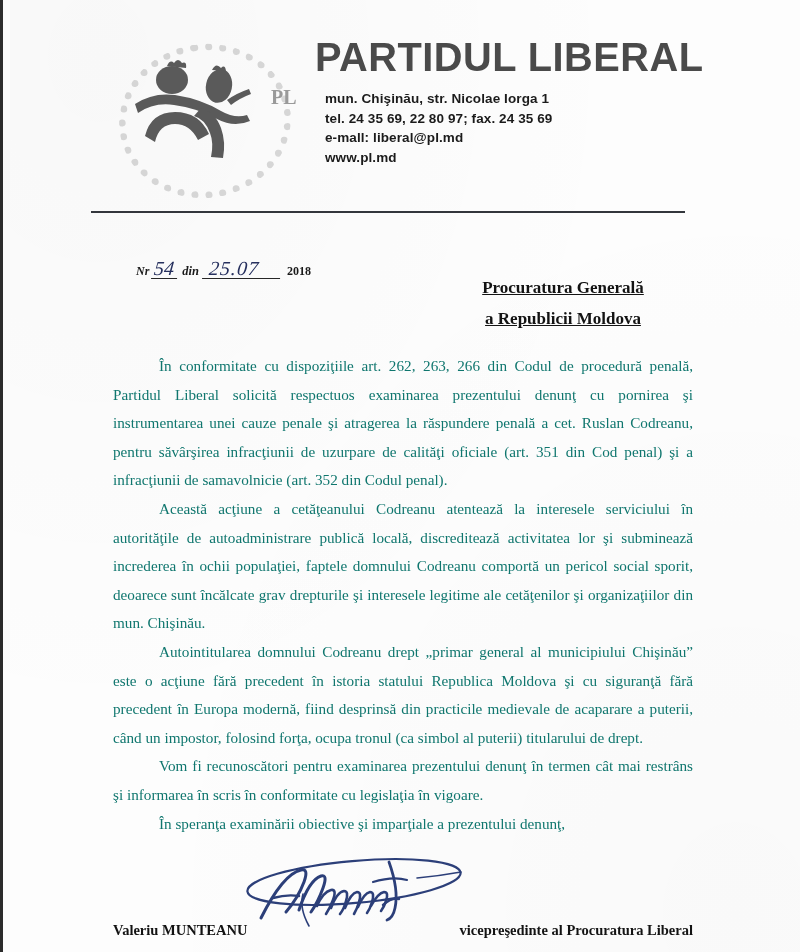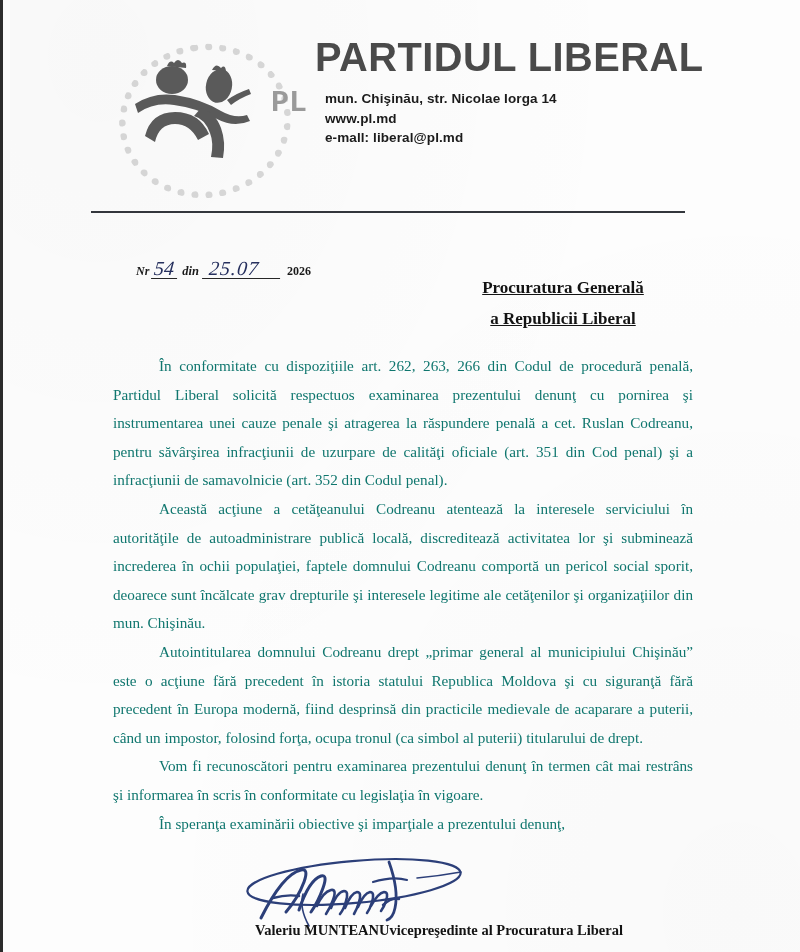--- a/index.html
+++ b/index.html
@@ -57,22 +57,22 @@
   }
   .logo-figures {
     position: absolute;
     left: 14px;
     top: 18px;
   }
   .logo-pl {
     position: absolute;
     left: 158px;
     top: 46px;
-    font-family: Liberation Mono, monospace;
-    font-size: 30px;
+    font-family: Liberation Serif, serif;
+    font-size: 20px;
     font-weight: bold;
     color: #9a9a9a;
     letter-spacing: 0px;
   }
   .brand {
     position: absolute;
     left: 312px;
     top: 0px;
     font-family: "Liberation Sans", sans-serif;
     font-size: 41px;
@@ -190,27 +190,26 @@
   }
   .body-text p:last-child { text-align: left; }
 
   
   .sig-block {
     position: absolute;
     left: 110px;
     top: 922px;
     width: 580px;
     display: flex;
-    justify-content: center;
+    justify-content: space-between;
     align-items: baseline;
     font-family: "Liberation Serif", serif;
     font-size: 14.5px;
     font-weight: bold;
     color: #131313;
-    margin-left: 36px;
   }
   .signature {
     position: absolute;
     left: 218px;
     top: 852px;
     width: 270px;
     height: 80px;
     pointer-events: none;
   }
 </style>
@@ -237,39 +236,40 @@
             <path d="M100 42 q10 -7 22 -11 l2 5 q-11 4 -20 11 z"></path>
           </g>
         </svg>
       </div>
       <div class="logo-pl">PL</div>
     </div>
 
     <div class="brand">PARTIDUL LIBERAL</div>
 
     <div class="contact">
-      <div>mun. Chişinău, str. Nicolae Iorga 14</div>
+      <div>mun. Chişinău, str. Nicolae Iorga 1</div>
+      <div>tel. 24 35 69, 22 80 97; fax. 24 35 69</div>
+      <div>e-mall: liberal@pl.md</div>
       <div>www.pl.md</div>
-      <div>e-mall: liberal@pl.md</div>
     </div>
   </div>
 
   <div class="rule"></div>
 
   <div class="dateline">
     <span class="dl-nr">Nr</span>
     <span class="dl-num">54</span>
     <span class="dl-din">din</span>
     <span class="dl-date">25.07</span>
-    <span class="dl-year">2026</span>
+    <span class="dl-year">2018</span>
   </div>
 
   <div class="addressee">
     <div>Procuratura Generală</div>
-    <div>a Republicii Liberal</div>
+    <div>a Republicii Moldova</div>
   </div>
 
   <div class="body-text">
     <p>În conformitate cu dispoziţiile art. 262, 263, 266 din Codul de procedură penală, Partidul Liberal solicită respectuos examinarea prezentului denunţ cu pornirea şi instrumentarea unei cauze penale şi atragerea la răspundere penală a cet. Ruslan Codreanu, pentru săvârşirea infracţiunii de uzurpare de calităţi oficiale (art. 351 din Cod penal) şi a infracţiunii de samavolnicie (art. 352 din Codul penal).</p>
     <p>Această acţiune a cetăţeanului Codreanu atentează la interesele serviciului în autorităţile de autoadministrare publică locală, discreditează activitatea lor şi subminează increderea în ochii populaţiei, faptele domnului Codreanu comportă un pericol social sporit, deoarece sunt încălcate grav drepturile şi interesele legitime ale cetăţenilor şi organizaţiilor din mun. Chişinău.</p>
     <p>Autointitularea domnului Codreanu drept „primar general al municipiului Chişinău” este o acţiune fără precedent în istoria statului Republica Moldova şi cu siguranţă fără precedent în Europa modernă, fiind desprinsă din practicile medievale de acaparare a puterii, când un impostor, folosind forţa, ocupa tronul (ca simbol al puterii) titularului de drept.</p>
     <p>Vom fi recunoscători pentru examinarea prezentului denunţ în termen cât mai restrâns şi informarea în scris în conformitate cu legislaţia în vigoare.</p>
     <p>În speranţa examinării obiective şi imparţiale a prezentului denunţ,</p>
   </div>
 

